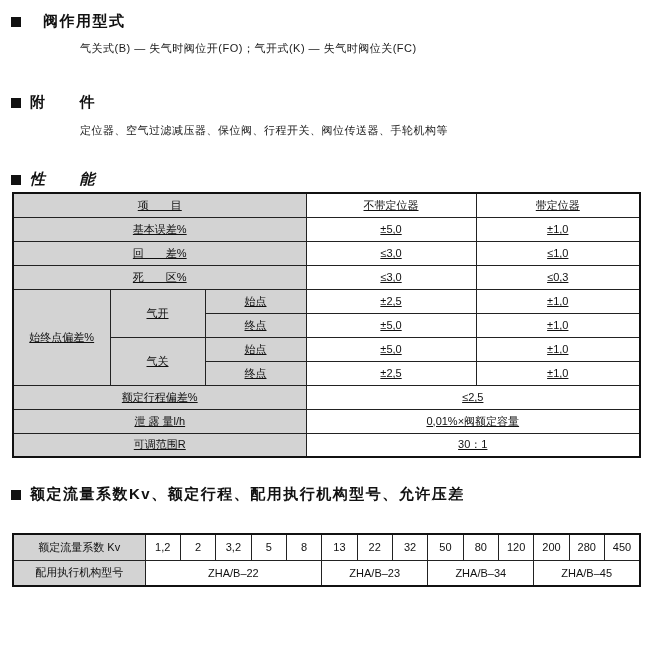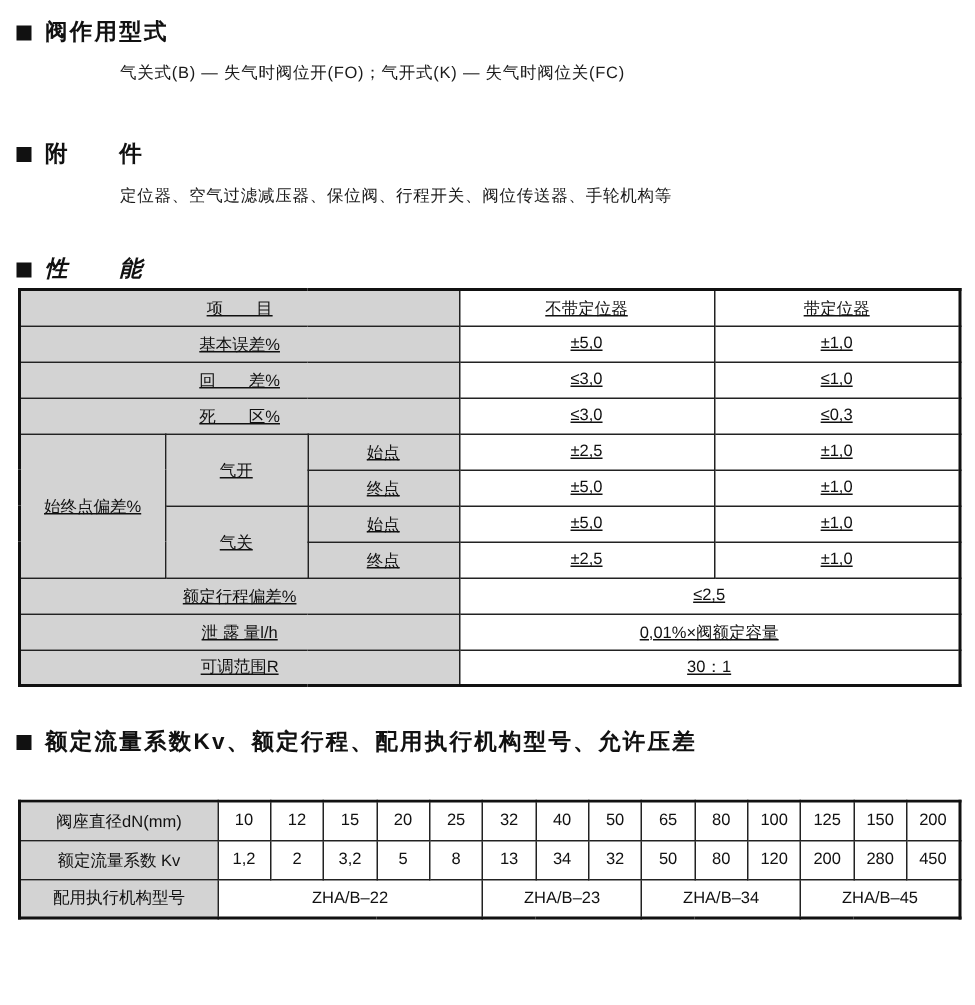--- a/index.html
+++ b/index.html
@@ -67,21 +67,21 @@
     overflow: hidden;
   }
   #flow-table { width: 629px; border: 2px solid #111111; }
   #flow-table td { height: 26px; }
 </style>
 </head>
 <body>
 
 <div class="page">
 
-  <div class="sec-heading" style="top:12px;">
+  <div class="sec-heading" style="top:12px;gap:13px;">
     <span class="bullet"></span>
     <span>阀作用型式</span>
   </div>
   <div class="body-text" style="top:41px;">气关式(B) — 失气时阀位开(FO)；气开式(K) — 失气时阀位关(FC)</div>
 
   <div class="sec-heading" style="top:93px;">
     <span class="bullet"></span>
     <span>附　　件</span>
   </div>
   <div class="body-text" style="top:123px;">定位器、空气过滤减压器、保位阀、行程开关、阀位传送器、手轮机构等</div>
@@ -177,45 +177,28 @@
           <col>
           <col>
           <col>
           <col>
           <col>
           <col>
           <col>
     </colgroup>
     <tbody>
     <tr>
-      <td class="lbl">阀座直径dN(mm)</td>
-      <td>10</td>
-      <td>12</td>
-      <td>15</td>
-      <td>20</td>
-      <td>25</td>
-      <td>32</td>
-      <td>40</td>
-      <td>50</td>
-      <td>65</td>
-      <td>80</td>
-      <td>100</td>
-      <td>125</td>
-      <td>150</td>
-      <td>200</td>
-    </tr>
-    <tr>
       <td class="lbl">额定流量系数 Kv</td>
       <td>1,2</td>
       <td>2</td>
       <td>3,2</td>
       <td>5</td>
       <td>8</td>
       <td>13</td>
-      <td>34</td>
+      <td>22</td>
       <td>32</td>
       <td>50</td>
       <td>80</td>
       <td>120</td>
       <td>200</td>
       <td>280</td>
       <td>450</td>
     </tr>
     <tr>
       <td class="lbl">配用执行机构型号</td>

